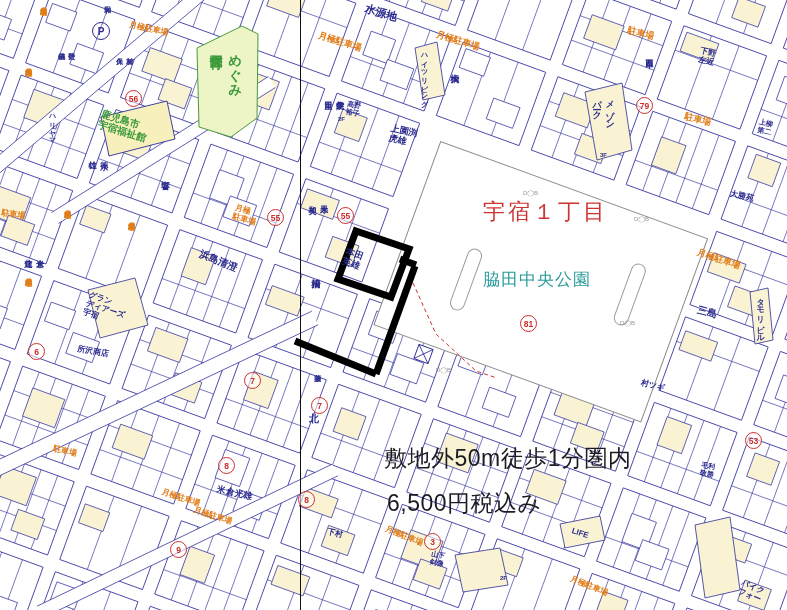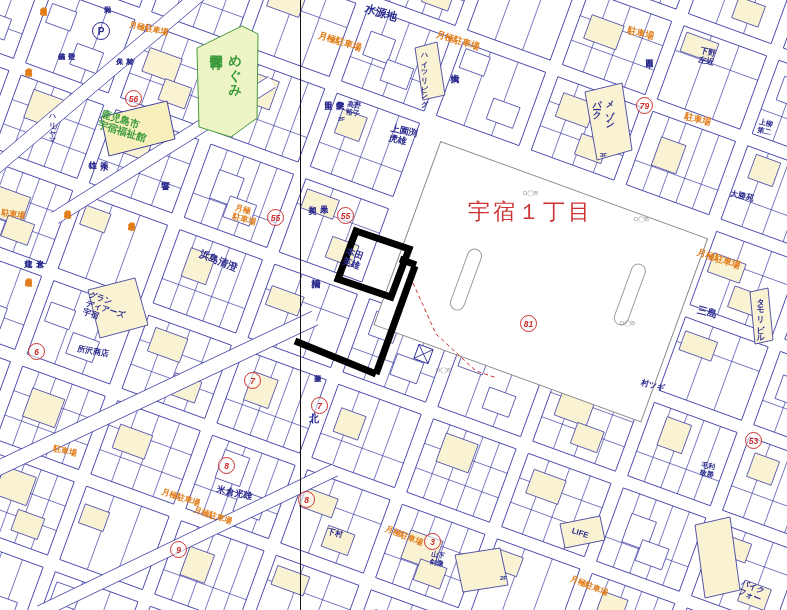--- a/index.html
+++ b/index.html
@@ -1,27 +1,27 @@
 <!DOCTYPE html>
 <html><head>
 <meta charset="utf-8">
 <style>
   html,body{margin:0;padding:0;background:#fff;}
   #stage{position:relative;width:787px;height:610px;overflow:hidden;background:#fff;
          font-family:"Liberation Sans","DejaVu Sans",sans-serif;}
   #basemap{position:absolute;left:0;top:0;z-index:1;}
   #labels,#markers,#notes{position:absolute;left:0;top:0;width:787px;height:610px;pointer-events:none;}
-  #labels{z-index:3;} #markers{z-index:4;font-style:italic;} #notes{z-index:5;}
+  #labels{z-index:3;} #markers{z-index:4;} #notes{z-index:5;}
   .lab{position:absolute;line-height:1.12;white-space:pre-line;transform-origin:0 0;font-weight:bold;}
   .lab.n{color:#2b2b8e;} .lab.o{color:#e07d1a;} .lab.g{color:#3a9a3a;} .lab.y{color:#979797;font-weight:normal;}
   .vert{writing-mode:vertical-rl;line-height:1.45;}
   .marker{position:absolute;width:17px;height:17px;border:1.6px solid #cc2d2d;border-radius:50%;
           color:#cc2d2d;font-size:8.5px;font-weight:bold;display:flex;align-items:center;justify-content:center;
           background:rgba(255,255,255,.55);box-sizing:border-box;}
-  .district{position:absolute;left:468px;top:197px;color:#cc3333;font-size:22px;letter-spacing:3px;font-weight:normal;text-align:center;}
+  .district{position:absolute;left:483px;top:197px;color:#cc3333;font-size:22px;letter-spacing:3px;font-weight:normal;text-align:center;}
   .park-name{position:absolute;left:483px;top:268px;color:#2a9a9a;font-size:17px;letter-spacing:1px;font-weight:normal;}
   .note{position:absolute;color:#1b1b22;font-size:23px;font-weight:normal;letter-spacing:.5px;}
   .note.l1{left:384px;top:443px;} .note.l2{left:387px;top:488px;}
   .p-circle{position:absolute;left:92px;top:22px;width:16px;height:16px;border:1.5px solid #2b2b8e;border-radius:50%;
             color:#2b2b8e;font-size:10px;font-weight:bold;display:flex;align-items:center;justify-content:center;z-index:3;}
 </style>
 </head>
 <body>
 
 <div id="stage">
@@ -862,14 +862,17 @@
       <div class="marker" style="left: 244px; top: 372px;">7</div>
       <div class="marker" style="left: 311px; top: 397px;">7</div>
       <div class="marker" style="left: 218px; top: 457px;">8</div>
       <div class="marker" style="left: 298px; top: 491px;">8</div>
       <div class="marker" style="left: 170px; top: 541px;">9</div>
       <div class="marker" style="left: 424px; top: 533px;">3</div>
     </div>
 
   <div id="notes">
     <div class="district">宇宿１丁目</div>
+    <div class="park-name">脇田中央公園</div>
+    <div class="note l1">敷地外50m徒歩1分圏内</div>
+    <div class="note l2">6,500円税込み</div>
   </div>
 </div>
 
 </body></html>

